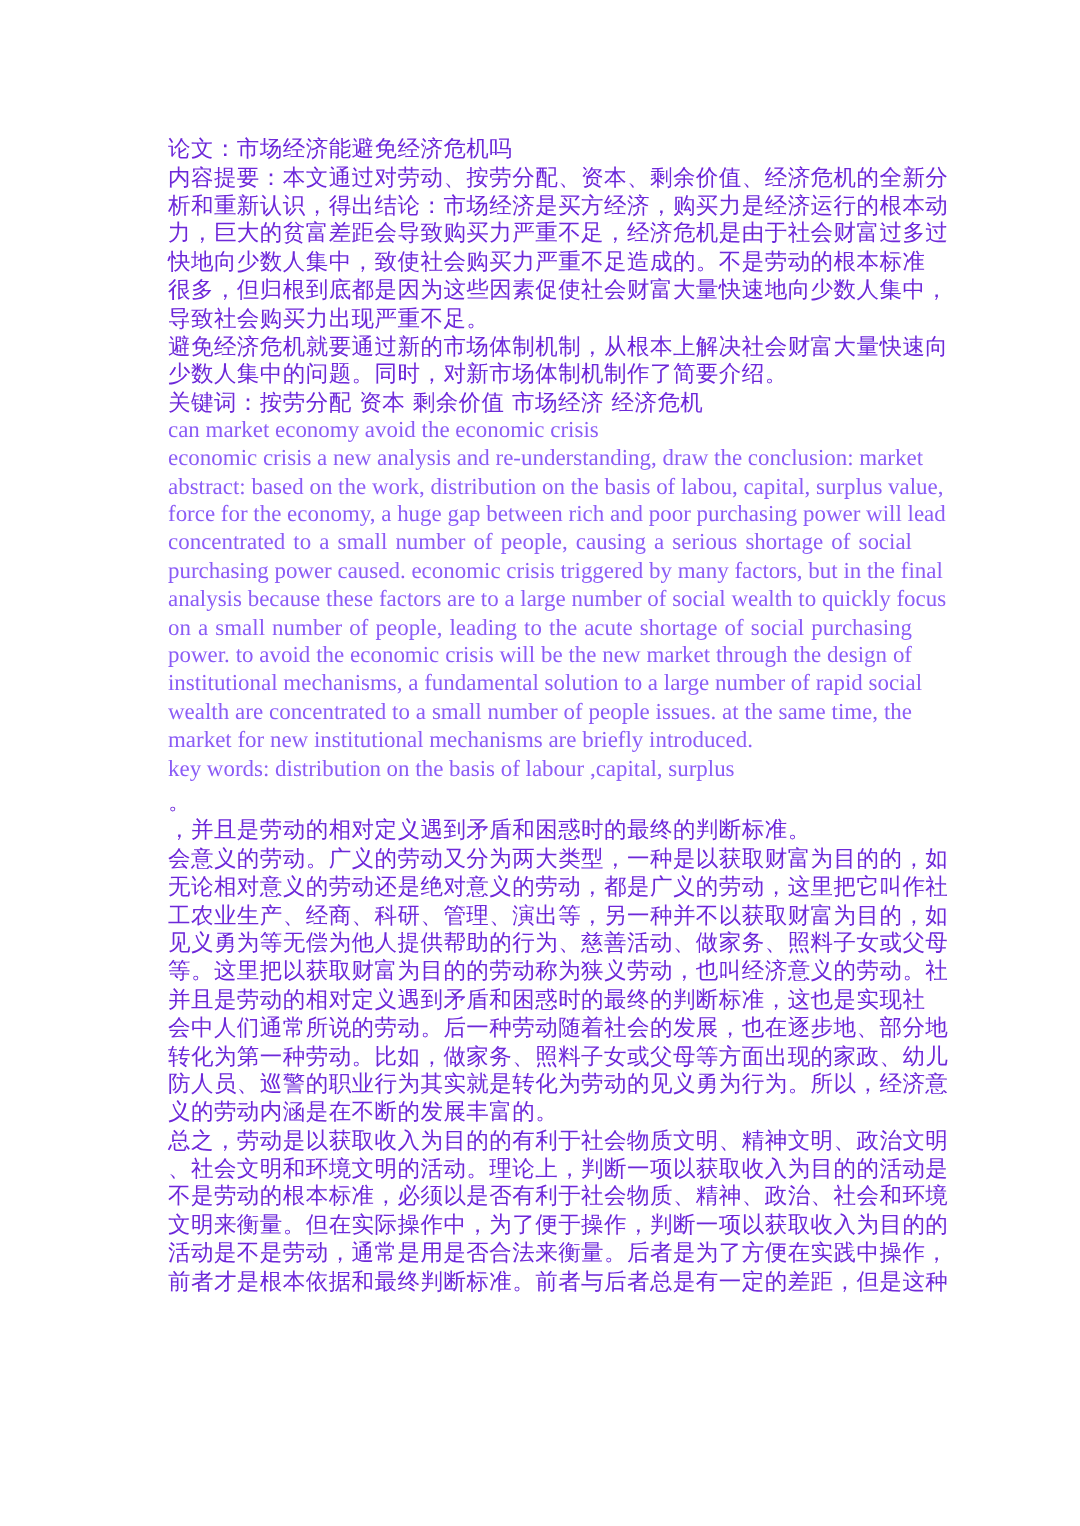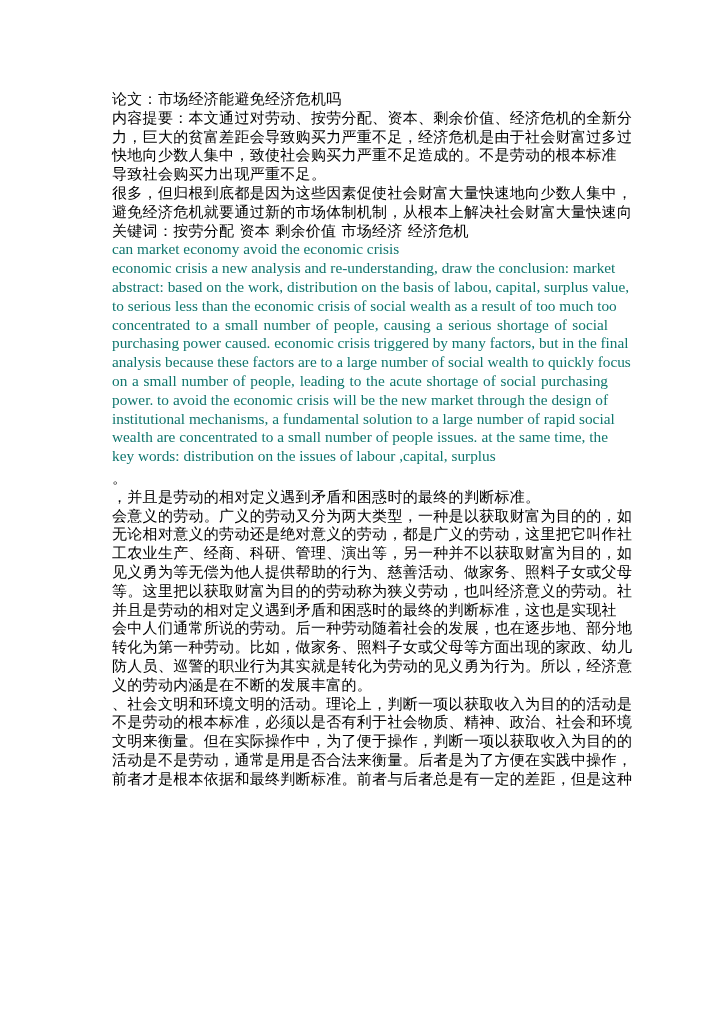--- a/index.html
+++ b/index.html
@@ -28,73 +28,77 @@
     font-size: 15px;
   }
   .line.justify {
     text-align: justify;
     text-align-last: justify;
   }
   .zh {
     font-family: "DejaVu Sans", sans-serif;
     font-size: 15px;
     letter-spacing: 0.3px;
-    color: #000000;
+    color: #6d28d9;
   }
   .en {
     font-family: "Liberation Serif", serif;
     font-size: 15.3px;
-    color: #0f766e;
+    color: #8b5cf6;
   }
   .gap-small { height: 3px; }
 </style>
 </head>
 <body>
 
 <div class="page">
 
   <div class="line zh">论文：市场经济能避免经济危机吗</div>
 
   <div class="line zh justify">内容提要：本文通过对劳动、按劳分配、资本、剩余价值、经济危机的全新分</div>
+  <div class="line zh justify">析和重新认识，得出结论：市场经济是买方经济，购买力是经济运行的根本动</div>
   <div class="line zh justify">力，巨大的贫富差距会导致购买力严重不足，经济危机是由于社会财富过多过</div>
   <div class="line zh justify">快地向少数人集中，致使社会购买力严重不足造成的。不是劳动的根本标准</div>
+  <div class="line zh justify">很多，但归根到底都是因为这些因素促使社会财富大量快速地向少数人集中，</div>
   <div class="line zh">导致社会购买力出现严重不足。</div>
-  <div class="line zh justify">很多，但归根到底都是因为这些因素促使社会财富大量快速地向少数人集中，</div>
   <div class="line zh justify">避免经济危机就要通过新的市场体制机制，从根本上解决社会财富大量快速向</div>
+  <div class="line zh">少数人集中的问题。同时，对新市场体制机制作了简要介绍。</div>
 
   <div class="line zh">关键词：按劳分配 资本 剩余价值 市场经济 经济危机</div>
 
   <div class="line en">can market economy avoid the economic crisis</div>
 
   <div class="line en justify">economic crisis a new analysis  and re-understanding, draw the conclusion: market</div>
   <div class="line en justify">abstract:   based on the work, distribution on the basis of labou, capital, surplus value,</div>
-  <div class="line en justify">to serious less than the economic crisis of social wealth as a result of too much too</div>
+  <div class="line en justify">force for the economy, a huge gap between rich and poor purchasing power will lead</div>
   <div class="line en justify">concentrated to a small number of people, causing a serious shortage of social</div>
   <div class="line en justify">purchasing power caused. economic crisis triggered by many factors, but in the final</div>
   <div class="line en justify">analysis because these factors are to a large number of social wealth to quickly focus</div>
   <div class="line en justify">on a small number of people, leading to the acute shortage of social purchasing</div>
   <div class="line en justify">power. to avoid the economic crisis will be the new market through the design of</div>
   <div class="line en justify">institutional mechanisms, a fundamental solution to a large number of rapid social</div>
   <div class="line en justify">wealth are concentrated to a small number of people issues. at the same time, the</div>
+  <div class="line en">market for new institutional mechanisms are briefly introduced.</div>
 
-  <div class="line en">key words:  distribution on the issues of labour ,capital, surplus</div>
+  <div class="line en">key words:  distribution on the basis of labour ,capital, surplus</div>
 
   <div class="gap-small"></div>
   <div class="line zh">。</div>
 
   <div class="line zh">，并且是劳动的相对定义遇到矛盾和困惑时的最终的判断标准。</div>
   <div class="line zh justify">会意义的劳动。广义的劳动又分为两大类型，一种是以获取财富为目的的，如</div>
   <div class="line zh justify">无论相对意义的劳动还是绝对意义的劳动，都是广义的劳动，这里把它叫作社</div>
   <div class="line zh justify">工农业生产、经商、科研、管理、演出等，另一种并不以获取财富为目的，如</div>
   <div class="line zh justify">见义勇为等无偿为他人提供帮助的行为、慈善活动、做家务、照料子女或父母</div>
   <div class="line zh justify">等。这里把以获取财富为目的的劳动称为狭义劳动，也叫经济意义的劳动。社</div>
   <div class="line zh justify">并且是劳动的相对定义遇到矛盾和困惑时的最终的判断标准，这也是实现社</div>
   <div class="line zh justify">会中人们通常所说的劳动。后一种劳动随着社会的发展，也在逐步地、部分地</div>
   <div class="line zh justify">转化为第一种劳动。比如，做家务、照料子女或父母等方面出现的家政、幼儿</div>
   <div class="line zh justify">防人员、巡警的职业行为其实就是转化为劳动的见义勇为行为。所以，经济意</div>
   <div class="line zh">义的劳动内涵是在不断的发展丰富的。</div>
+  <div class="line zh justify">总之，劳动是以获取收入为目的的有利于社会物质文明、精神文明、政治文明</div>
   <div class="line zh justify">、社会文明和环境文明的活动。理论上，判断一项以获取收入为目的的活动是</div>
   <div class="line zh justify">不是劳动的根本标准，必须以是否有利于社会物质、精神、政治、社会和环境</div>
   <div class="line zh justify">文明来衡量。但在实际操作中，为了便于操作，判断一项以获取收入为目的的</div>
   <div class="line zh justify">活动是不是劳动，通常是用是否合法来衡量。后者是为了方便在实践中操作，</div>
   <div class="line zh justify">前者才是根本依据和最终判断标准。前者与后者总是有一定的差距，但是这种</div>
 
 </div>
 
 </body></html>

